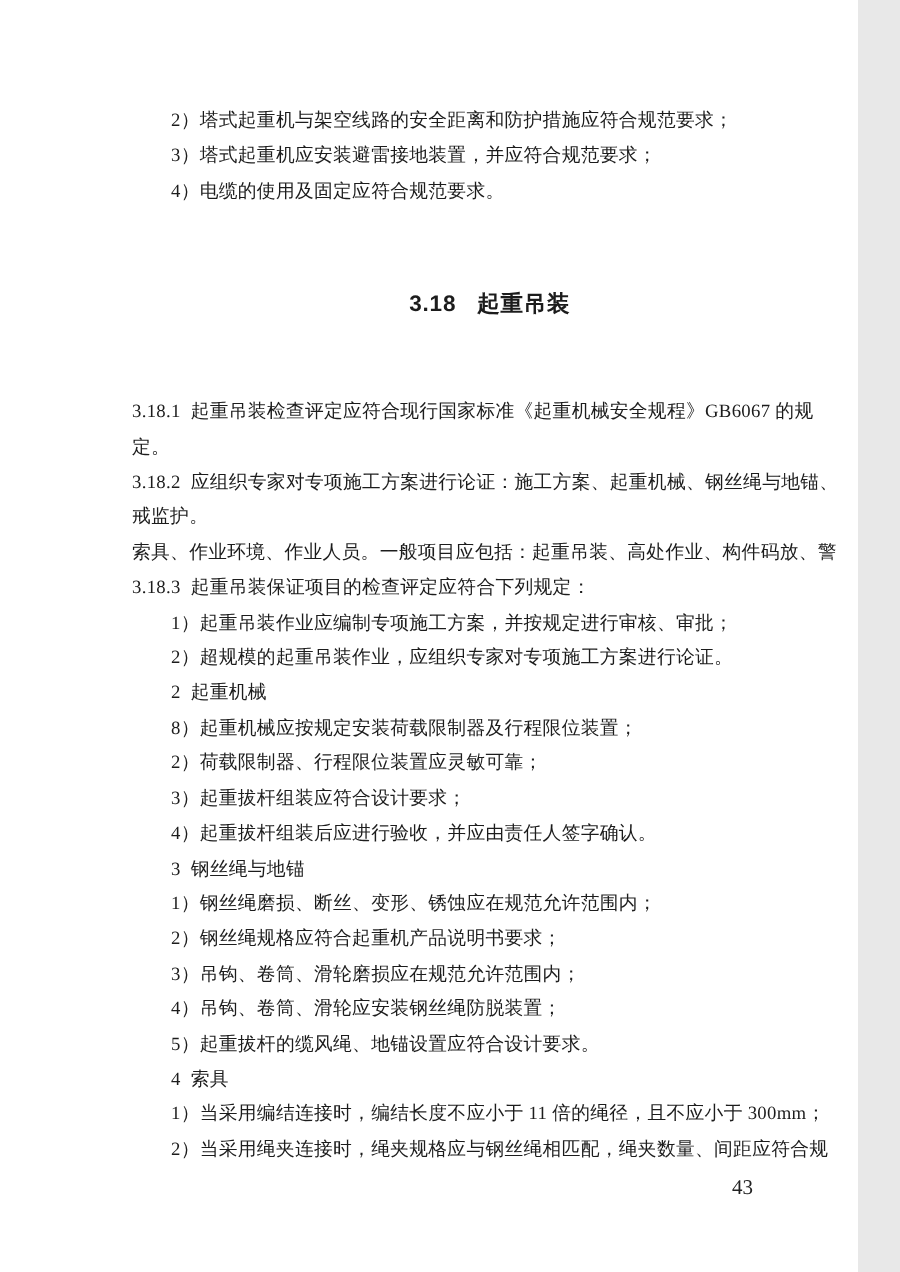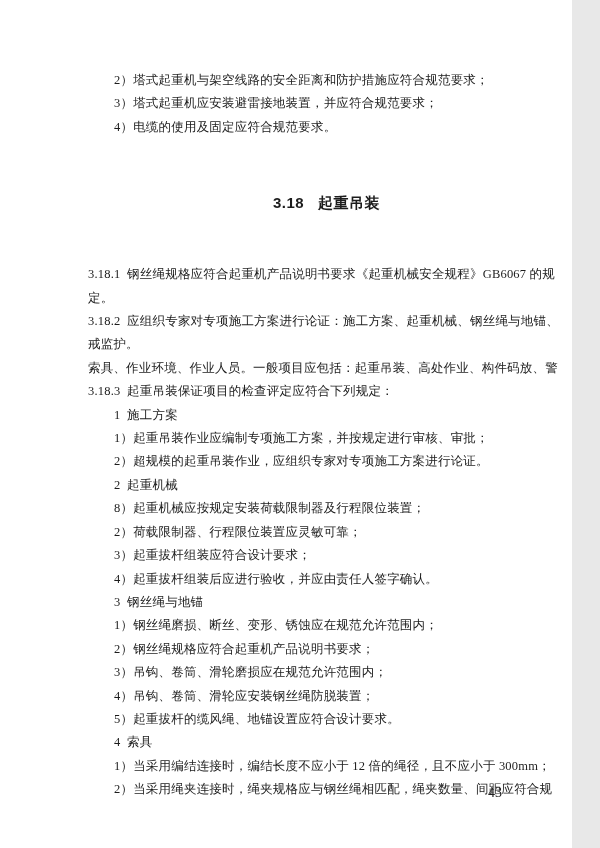--- a/index.html
+++ b/index.html
@@ -57,41 +57,40 @@
         <div class="line indent-1">2）塔式起重机与架空线路的安全距离和防护措施应符合规范要求；</div>
         <div class="line indent-1">3）塔式起重机应安装避雷接地装置，并应符合规范要求；</div>
         <div class="line indent-1">4）电缆的使用及固定应符合规范要求。</div>
       </div>
 
     <div class="section-heading">
       <span class="num">3.18</span><span>起重吊装</span>
     </div>
 
     <div>
-        <div class="line">3.18.1  钢丝绳规格应符合起重机产品说明书要求《起重机械安全规程》GB6067 的规</div>
+        <div class="line">3.18.1  起重吊装检查评定应符合现行国家标准《起重机械安全规程》GB6067 的规</div>
         <div class="line">定。</div>
         <div class="line">3.18.2  应组织专家对专项施工方案进行论证：施工方案、起重机械、钢丝绳与地锚、</div>
         <div class="line">戒监护。</div>
         <div class="line">索具、作业环境、作业人员。一般项目应包括：起重吊装、高处作业、构件码放、警</div>
         <div class="line">3.18.3  起重吊装保证项目的检查评定应符合下列规定：</div>
-        <div class="line indent-1">1  施工方案</div>
         <div class="line indent-1">1）起重吊装作业应编制专项施工方案，并按规定进行审核、审批；</div>
         <div class="line indent-1">2）超规模的起重吊装作业，应组织专家对专项施工方案进行论证。</div>
         <div class="line indent-1">2  起重机械</div>
         <div class="line indent-1">8）起重机械应按规定安装荷载限制器及行程限位装置；</div>
         <div class="line indent-1">2）荷载限制器、行程限位装置应灵敏可靠；</div>
         <div class="line indent-1">3）起重拔杆组装应符合设计要求；</div>
         <div class="line indent-1">4）起重拔杆组装后应进行验收，并应由责任人签字确认。</div>
         <div class="line indent-1">3  钢丝绳与地锚</div>
         <div class="line indent-1">1）钢丝绳磨损、断丝、变形、锈蚀应在规范允许范围内；</div>
         <div class="line indent-1">2）钢丝绳规格应符合起重机产品说明书要求；</div>
         <div class="line indent-1">3）吊钩、卷筒、滑轮磨损应在规范允许范围内；</div>
         <div class="line indent-1">4）吊钩、卷筒、滑轮应安装钢丝绳防脱装置；</div>
         <div class="line indent-1">5）起重拔杆的缆风绳、地锚设置应符合设计要求。</div>
         <div class="line indent-1">4  索具</div>
-        <div class="line indent-1">1）当采用编结连接时，编结长度不应小于 12 倍的绳径，且不应小于 300mm；</div>
+        <div class="line indent-1">1）当采用编结连接时，编结长度不应小于 11 倍的绳径，且不应小于 300mm；</div>
         <div class="line indent-1">2）当采用绳夹连接时，绳夹规格应与钢丝绳相匹配，绳夹数量、间距应符合规</div>
       </div>
 
   </div>
 
   <div class="page-number">43</div>
 </div>
 
 </body></html>

